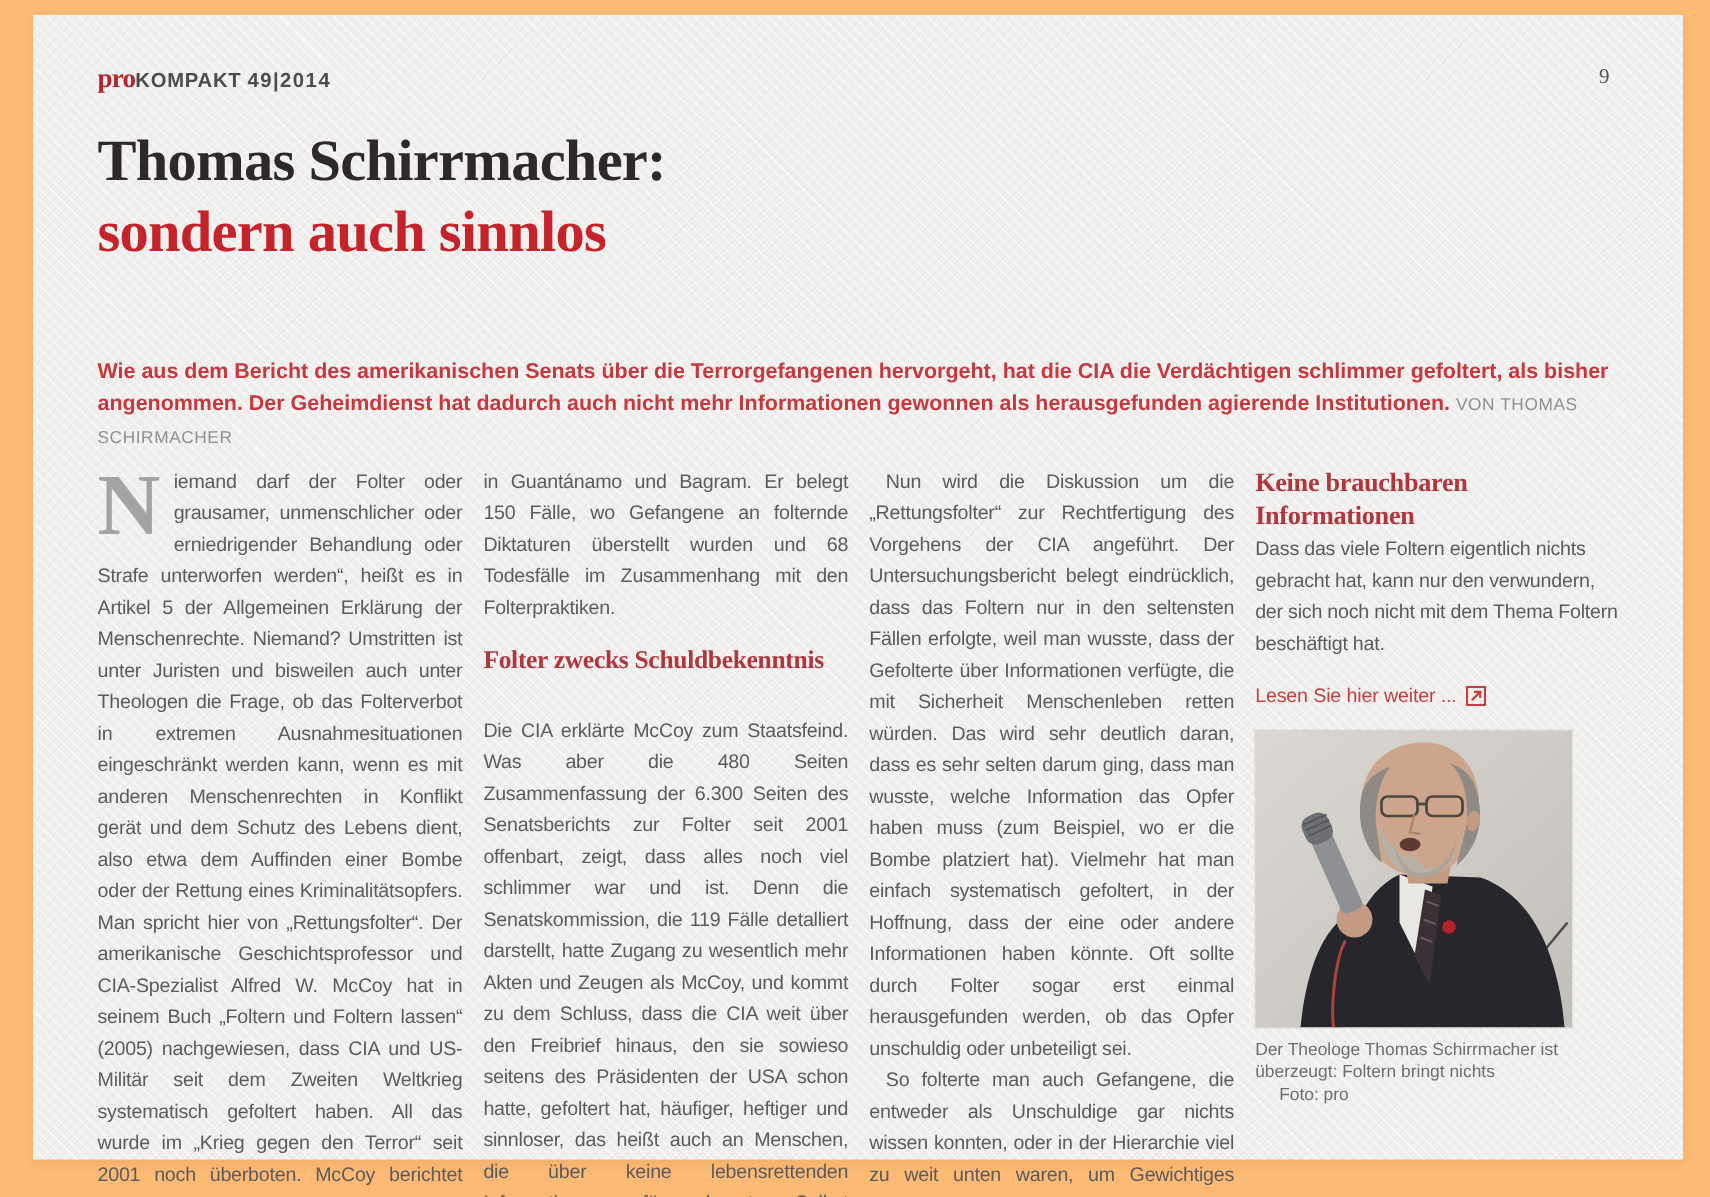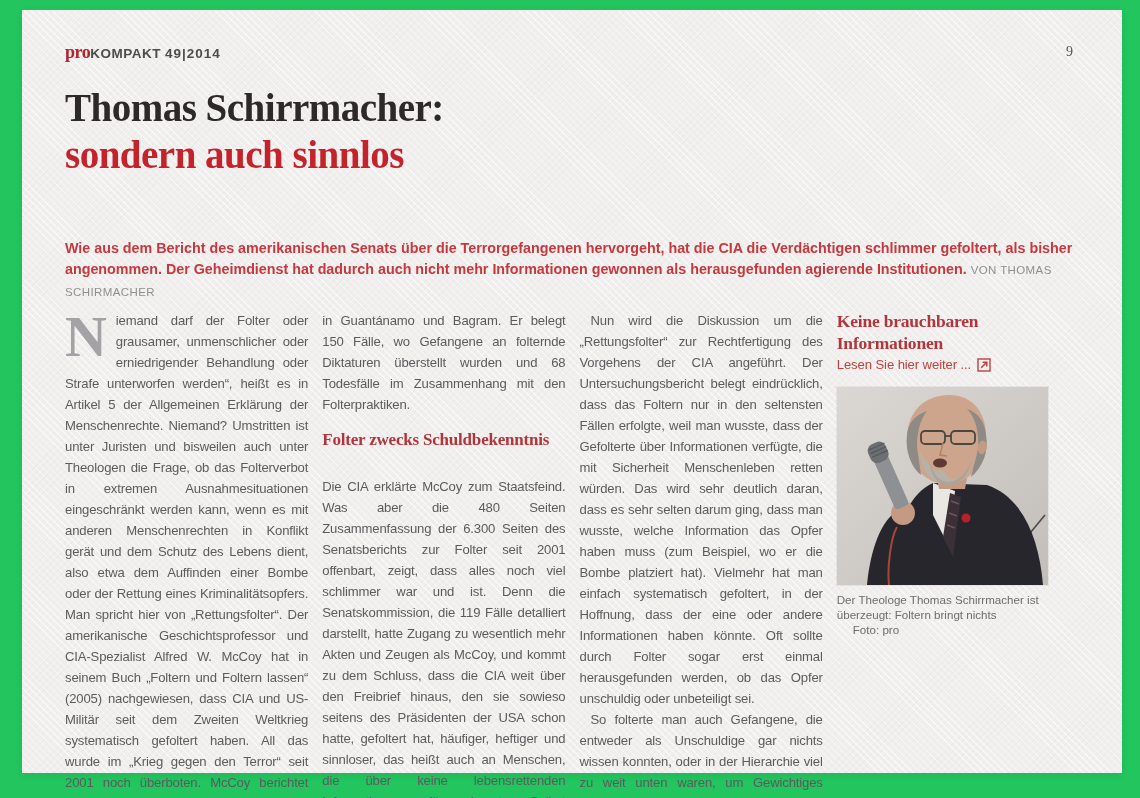--- a/index.html
+++ b/index.html
@@ -1,17 +1,17 @@
 <!DOCTYPE html>
 <html lang="de"><head>
 <meta charset="utf-8">
 <style>
   * { margin:0; padding:0; box-sizing:border-box; }
   html,body { width:1140px; height:798px; background:#ffffff; font-family:"Liberation Sans", sans-serif; }
-  .stage { position:relative; width:1140px; height:798px; background:#22c55e; overflow:hidden; }
+  .stage { position:relative; width:1140px; height:798px; background:#fdba74; overflow:hidden; }
 
   .paper {
     position:absolute; left:22px; top:10px; width:1100px; height:763px;
     background-color:#f0efed;
     background-image:
       repeating-linear-gradient(45deg, rgba(255,255,255,.55) 0 1px, transparent 1px 5px),
       repeating-linear-gradient(-45deg, rgba(120,115,110,.035) 0 1px, transparent 1px 5px);
     box-shadow:0 2px 8px rgba(0,0,0,.07);
   }
 
@@ -37,21 +37,21 @@
   .columns { position:absolute; left:43px; top:300px; width:1015px; display:grid; grid-template-columns:repeat(4, 1fr); column-gap:14px; }
   .body-text { color:#5b5b5d; font-size:13.1px; line-height:21px; text-align:justify; letter-spacing:-0.15px; }
   .body-text + .body-text { margin-top:0; }
   .indent { text-indent:11px; }
   .dropcap { float:left; font-family:"Liberation Serif", serif; font-weight:bold; font-size:58px; line-height:46px; color:#a3a2a4; padding:4px 9px 0 0; }
   .subhead { font-family:Liberation Serif, serif; font-weight:bold; font-size:17px; color:#b2353c; margin:15px 0 26px 0; letter-spacing:-0.2px; }
 
   
   .sidebar-heading { font-family:"Liberation Serif", serif; font-weight:bold; font-size:17.5px; line-height:22px; color:#b2353c; margin-bottom:1px; letter-spacing:-0.2px; }
   .sidebar-para { text-align:left; }
-  .read-link { display:inline-flex; align-items:center; gap:6px; margin-top:2px; color:#c0413f; font-size:13.1px; letter-spacing:-0.1px; text-decoration:none; cursor:pointer; }
+  .read-link { display:inline-flex; align-items:center; gap:6px; margin-top:17px; color:#c0413f; font-size:13.1px; letter-spacing:-0.1px; text-decoration:none; cursor:pointer; }
   .read-link svg { display:block; }
 
   .photo { margin-top:14px; width:211px; height:198px; background:#cfccc8; box-shadow:0 0 0 1px rgba(0,0,0,.05); overflow:hidden; }
   .caption { margin-top:7px; color:#6d6d6f; font-size:11.6px; line-height:15px; width:211px; }
   .credit { color:#6d6d6f; font-size:11.6px; line-height:15px;padding-left:16px; }
 </style>
 </head>
 <body>
 
 <div class="stage">
@@ -85,20 +85,21 @@
         <p class="body-text">Die CIA erklärte McCoy zum Staatsfeind. Was aber die 480 Seiten Zusammenfassung der 6.300 Seiten des Senatsberichts zur Folter seit 2001 offenbart, zeigt, dass alles noch viel schlimmer war und ist. Denn die Senatskommission, die 119 Fälle detalliert darstellt, hatte Zugang zu wesentlich mehr Akten und Zeugen als McCoy, und kommt zu dem Schluss, dass die CIA weit über den Freibrief hinaus, den sie sowieso seitens des Präsidenten der USA schon hatte, gefoltert hat, häufiger, heftiger und sinnloser, das heißt auch an Menschen, die über keine lebensrettenden Informationen verfügen konnten. Selbst die Berichte an Präsident George W. Bush umfassten nur einen Bruchteil der tatsächlichen Folterpraxis.</p>
       </div>
 
       <div class="col">
         <p class="body-text indent">Nun wird die Diskussion um die „Rettungsfolter“ zur Rechtfertigung des Vorgehens der CIA angeführt. Der Untersuchungsbericht belegt eindrücklich, dass das Foltern nur in den seltensten Fällen erfolgte, weil man wusste, dass der Gefolterte über Informationen verfügte, die mit Sicherheit Menschenleben retten würden. Das wird sehr deutlich daran, dass es sehr selten darum ging, dass man wusste, welche Information das Opfer haben muss (zum Beispiel, wo er die Bombe platziert hat). Vielmehr hat man einfach systematisch gefoltert, in der Hoffnung, dass der eine oder andere Informationen haben könnte. Oft sollte durch Folter sogar erst einmal herausgefunden werden, ob das Opfer unschuldig oder unbeteiligt sei.</p>
         <p class="body-text indent">So folterte man auch Gefangene, die entweder als Unschuldige gar nichts wissen konnten, oder in der Hierarchie viel zu weit unten waren, um Gewichtiges preisgeben zu können oder schon viel zu lange gefangen waren, als dass sie noch über relevante aktuelle Informationen verfügen könnten.</p>
       </div>
 
       <div class="col">
         <h3 class="sidebar-heading">Keine brauchbaren Informationen</h3>
+        <p class="body-text sidebar-para">Dass das viele Foltern eigentlich nichts gebracht hat, kann nur den verwundern, der sich noch nicht mit dem Thema Foltern beschäftigt hat.</p>
         <a class="read-link">
           <span>Lesen Sie hier weiter ...</span>
           <span>
               <svg width="14" height="14" viewBox="0 0 14 14">
                 <rect x="1" y="1" width="12" height="12" fill="none" stroke="#c0413f" stroke-width="1.4"></rect>
                 <line x1="4.2" y1="9.8" x2="9.6" y2="4.4" stroke="#c0413f" stroke-width="1.5"></line>
                 <path d="M5.6 4.2 L9.8 4.2 L9.8 8.4" fill="none" stroke="#c0413f" stroke-width="1.5"></path>
               </svg>
             </span>
         </a>

